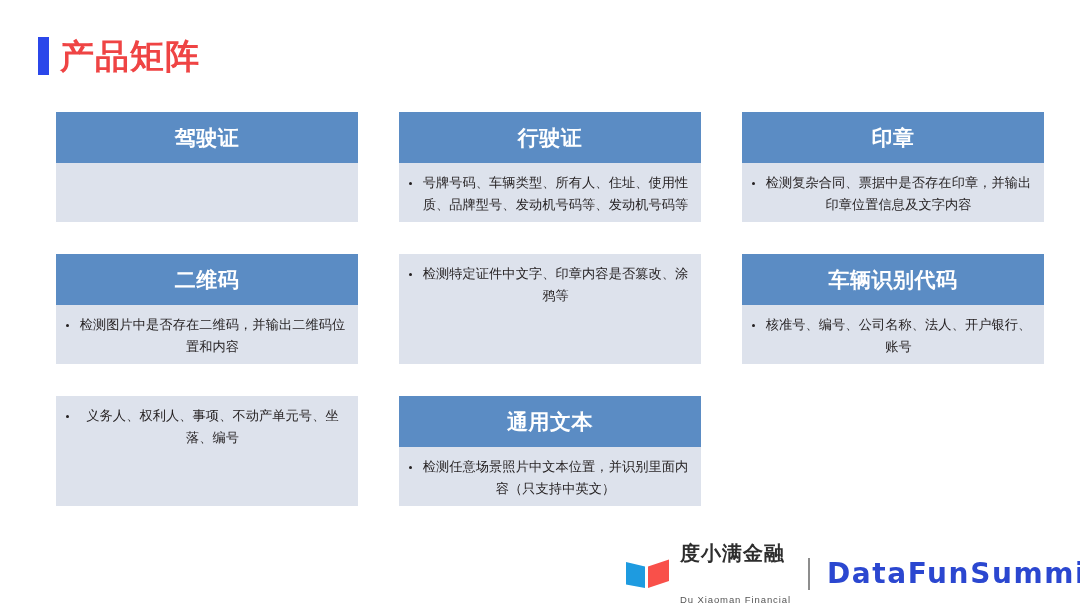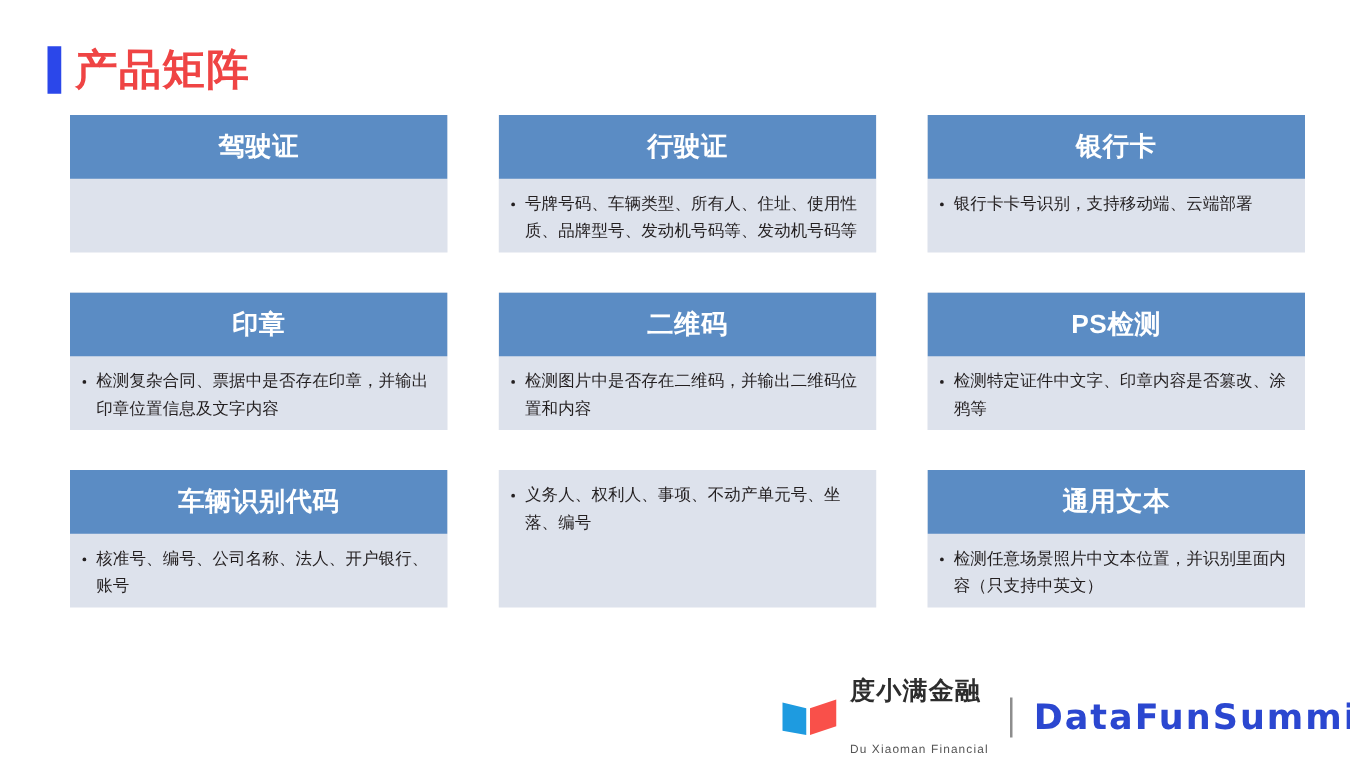--- a/index.html
+++ b/index.html
@@ -37,26 +37,27 @@
     color: #ef4444;
     letter-spacing: 1px;
     line-height: 38px;
     white-space: nowrap;
   }
 
   
   .grid {
     position: absolute;
     left: 56px;
-    top: 92px;
+    top: 112px;
     width: 968px;
     display: grid;
     grid-template-columns: repeat(3, 302px);
     grid-column-gap: 41px;
     grid-row-gap: 32px;
+    text-align: center;
   }
   .card {
     width: 302px;
     height: 110px;
     background: #dde2ec;
     display: flex;
     flex-direction: column;
     overflow: hidden;
   }
   .card-header {
@@ -172,51 +173,40 @@
 
   <div class="card">
     <div class="card-header">
       <span class="card-header-text">行驶证</span>
     </div>
     <div class="card-body">
       <div class="bullet-line">号牌号码、车辆类型、所有人、住址、使用性质、品牌型号、发动机号码等、发动机号码等</div>
     </div>
   </div>
 
-  <div class="card">
-    <div class="card-header">
-      <span class="card-header-text">银行卡</span>
-    </div>
-    <div class="card-body">
-      <div class="bullet-line">银行卡卡号识别，支持移动端、云端部署</div>
-    </div>
-  </div>
 
   <div class="card">
     <div class="card-header">
       <span class="card-header-text">印章</span>
     </div>
     <div class="card-body">
       <div class="bullet-line">检测复杂合同、票据中是否存在印章，并输出印章位置信息及文字内容</div>
     </div>
   </div>
 
   <div class="card">
     <div class="card-header">
       <span class="card-header-text">二维码</span>
     </div>
     <div class="card-body">
       <div class="bullet-line">检测图片中是否存在二维码，并输出二维码位置和内容</div>
     </div>
   </div>
 
   <div class="card">
-    <div class="card-header">
-      <span class="card-header-text">PS检测</span>
-    </div>
     <div class="card-body">
       <div class="bullet-line">检测特定证件中文字、印章内容是否篡改、涂鸦等</div>
     </div>
   </div>
 
   <div class="card">
     <div class="card-header">
       <span class="card-header-text">车辆识别代码</span>
     </div>
     <div class="card-body">

